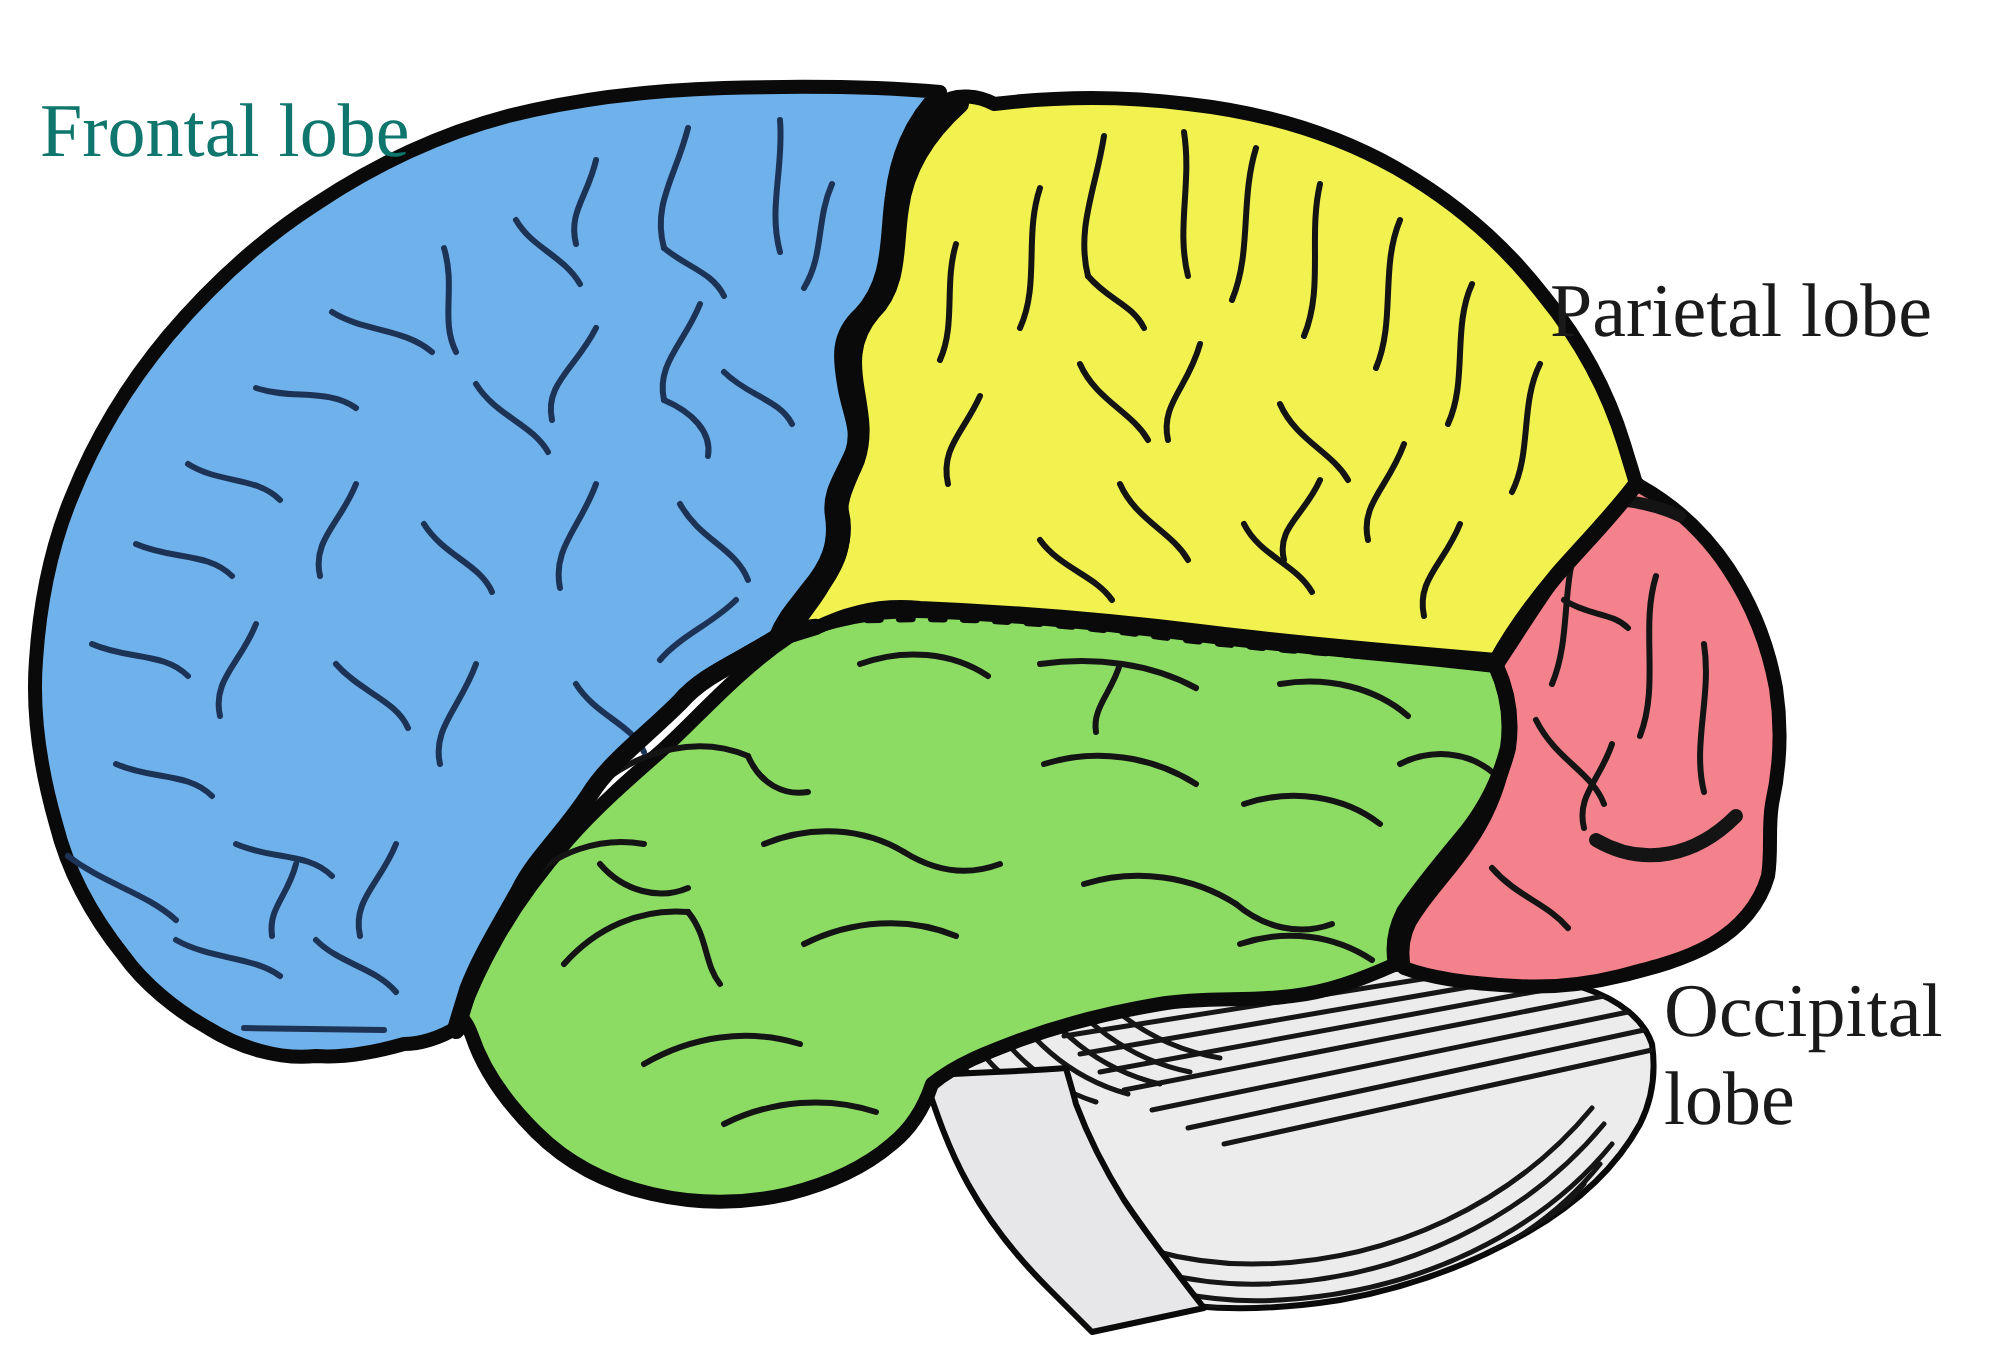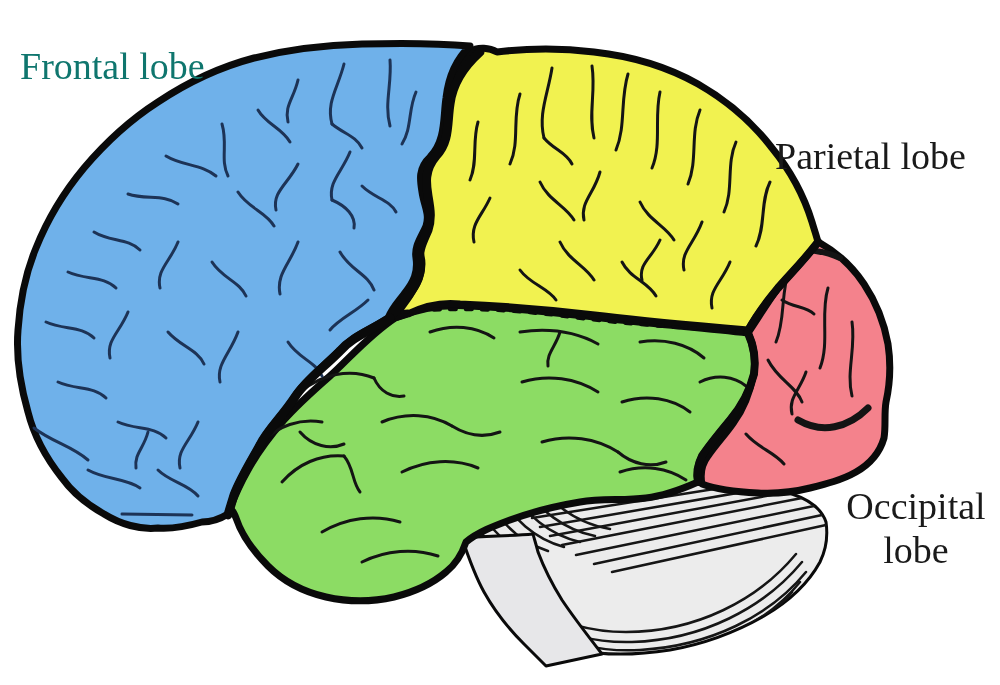--- a/index.html
+++ b/index.html
@@ -14,21 +14,21 @@
   .lobe-label{
     position:absolute;
     font-size:38px;
     line-height:1.16;
     color:#1a1a1a;
     white-space:nowrap;
     user-select:none;
   }
   .lobe-label.center{
     white-space:normal;
-    text-align:center;
+    text-align:left;
     width:168px;
   }
 </style>
 </head>
 <body>
 
 <div class="stage">
 
   <svg width="1000" height="685" viewBox="0 0 1000 685">
     <defs>

